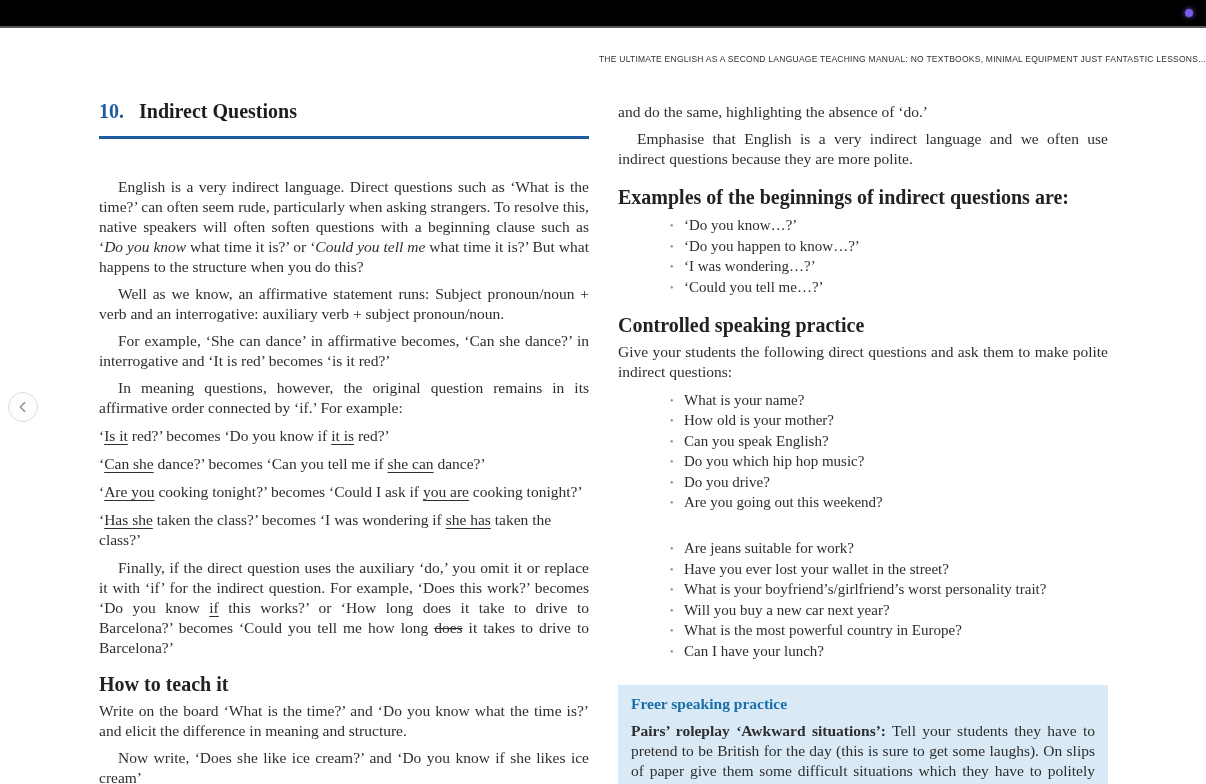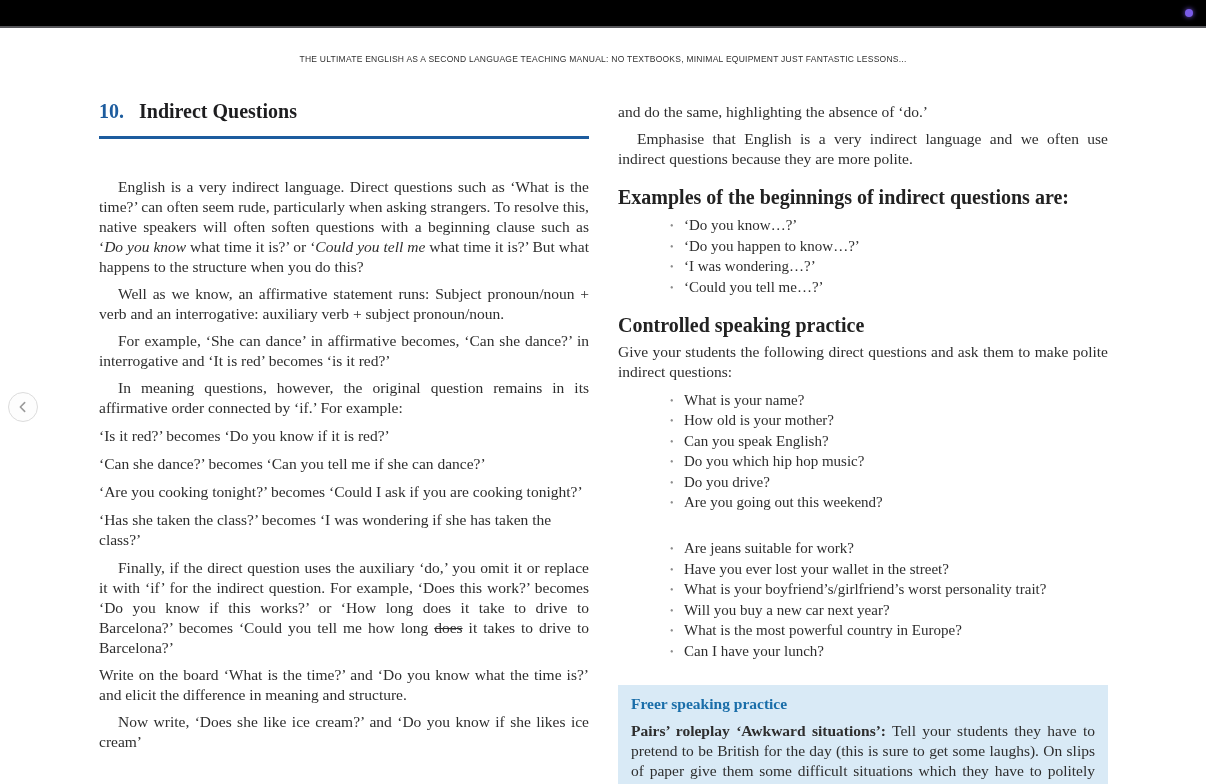--- a/index.html
+++ b/index.html
@@ -18,21 +18,21 @@
 
   
   .top-bar{position:absolute;top:0;left:0;width:100%;height:28px;background:var(--top_bar);
     border-bottom:2px solid #56565a;}
   .notif-dot{position:absolute;right:13px;top:9px;width:8px;height:8px;border-radius:50%;
     background:var(--dot);box-shadow:0 0 4px 1px rgba(122,92,232,.6);}
 
   
   .reader{position:absolute;top:30px;left:0;width:1206px;height:754px;background:#fff;}
 
-  .running-header{position:absolute;top:24px;left:0;width:100%;text-align:center;
+  .running-header{position:absolute;top:24px;left:0;width:100%;text-align:right;
     font-family:"Liberation Sans",sans-serif;font-size:8.5px;letter-spacing:.25px;
     color:#2f2f2f;text-transform:uppercase;}
 
   
   .nav-prev{position:absolute;left:8px;top:362px;width:30px;height:30px;border-radius:50%;
     border:1px solid #dcdcdc;background:#fdfdfd;display:flex;align-items:center;justify-content:center;
     cursor:pointer;padding:0;}
   .nav-prev svg{display:block;}
 
   
@@ -50,21 +50,21 @@
   
   .para{font-size:15.5px;line-height:20px;margin:7px 0;text-align:justify;hyphens:auto;}
   .para.indent{text-indent:19px;}
   .para.example{text-align:left;margin:8px 0;}
   .col-right .para.first{margin-top:4px;}
   h3.sub-heading{font-size:20px;line-height:20px;font-weight:bold;color:#222;
     margin:16px 0 6px;}
   .col-right h3.sub-heading{margin-top:18px;}
 
   .run-i{font-style:italic;}
-  .run-u{text-underline-offset:3px;}
+  .run-u{text-decoration:underline;text-underline-offset:3px;}
   .run-strike{text-decoration:line-through;}
   .run-b{font-weight:bold;}
 
   
   ul.bullets{list-style:none;margin:8px 0;padding-left:66px;}
   ul.bullets li{position:relative;font-size:15px;line-height:20px;margin:0 0 0.5px;}
   ul.bullets li::before{content:"•";position:absolute;left:-14px;top:1px;font-size:10px;color:#8b8b8b;}
   ul.bullets.second{margin-top:26px;}
 
   
@@ -108,20 +108,21 @@
         <p class="para indent"><span>For example, ‘She can dance’ in affirmative becomes, ‘Can she dance?’ in interrogative and ‘It is red’ becomes ‘is it red?’</span></p>
         <p class="para indent"><span>In meaning questions, however, the original question remains in its affirmative order connected by ‘if.’ For example:</span></p>
 
         <p class="para example"><span>‘</span><span class="run-u">Is it</span><span> red?’ becomes ‘Do you know if </span><span class="run-u">it is</span><span> red?’</span></p>
         <p class="para example"><span>‘</span><span class="run-u">Can she</span><span> dance?’ becomes ‘Can you tell me if </span><span class="run-u">she can</span><span> dance?’</span></p>
         <p class="para example"><span>‘</span><span class="run-u">Are you</span><span> cooking tonight?’ becomes ‘Could I ask if </span><span class="run-u">you are</span><span> cooking tonight?’</span></p>
         <p class="para example"><span>‘</span><span class="run-u">Has she</span><span> taken the class?’ becomes ‘I was wondering if </span><span class="run-u">she has</span><span> taken the class?’</span></p>
 
         <p class="para indent"><span>Finally, if the direct question uses the auxiliary ‘do,’ you omit it or replace it with ‘if’ for the indirect question. For example, ‘Does this work?’ becomes ‘Do you know </span><span class="run-u">if</span><span> this works?’ or ‘How long does it take to drive to Barcelona?’ becomes ‘Could you tell me how long </span><span class="run-strike">does</span><span> it takes to drive to Barcelona?’</span></p>
 
+        <h3 class="sub-heading">How to teach it</h3>
         <p class="para"><span>Write on the board ‘What is the time?’ and ‘Do you know what the time is?’ and elicit the difference in meaning and structure.</span></p>
         <p class="para indent"><span>Now write, ‘Does she like ice cream?’ and ‘Do you know if she likes ice cream’</span></p>
       </div>
 
       <div class="col col-right">
         <p class="para first"><span>and do the same, highlighting the absence of ‘do.’</span></p>
         <p class="para indent"><span>Emphasise that English is a very indirect language and we often use indirect questions because they are more polite.</span></p>
 
         <h3 class="sub-heading">Examples of the beginnings of indirect questions are:</h3>
         <ul class="bullets">

